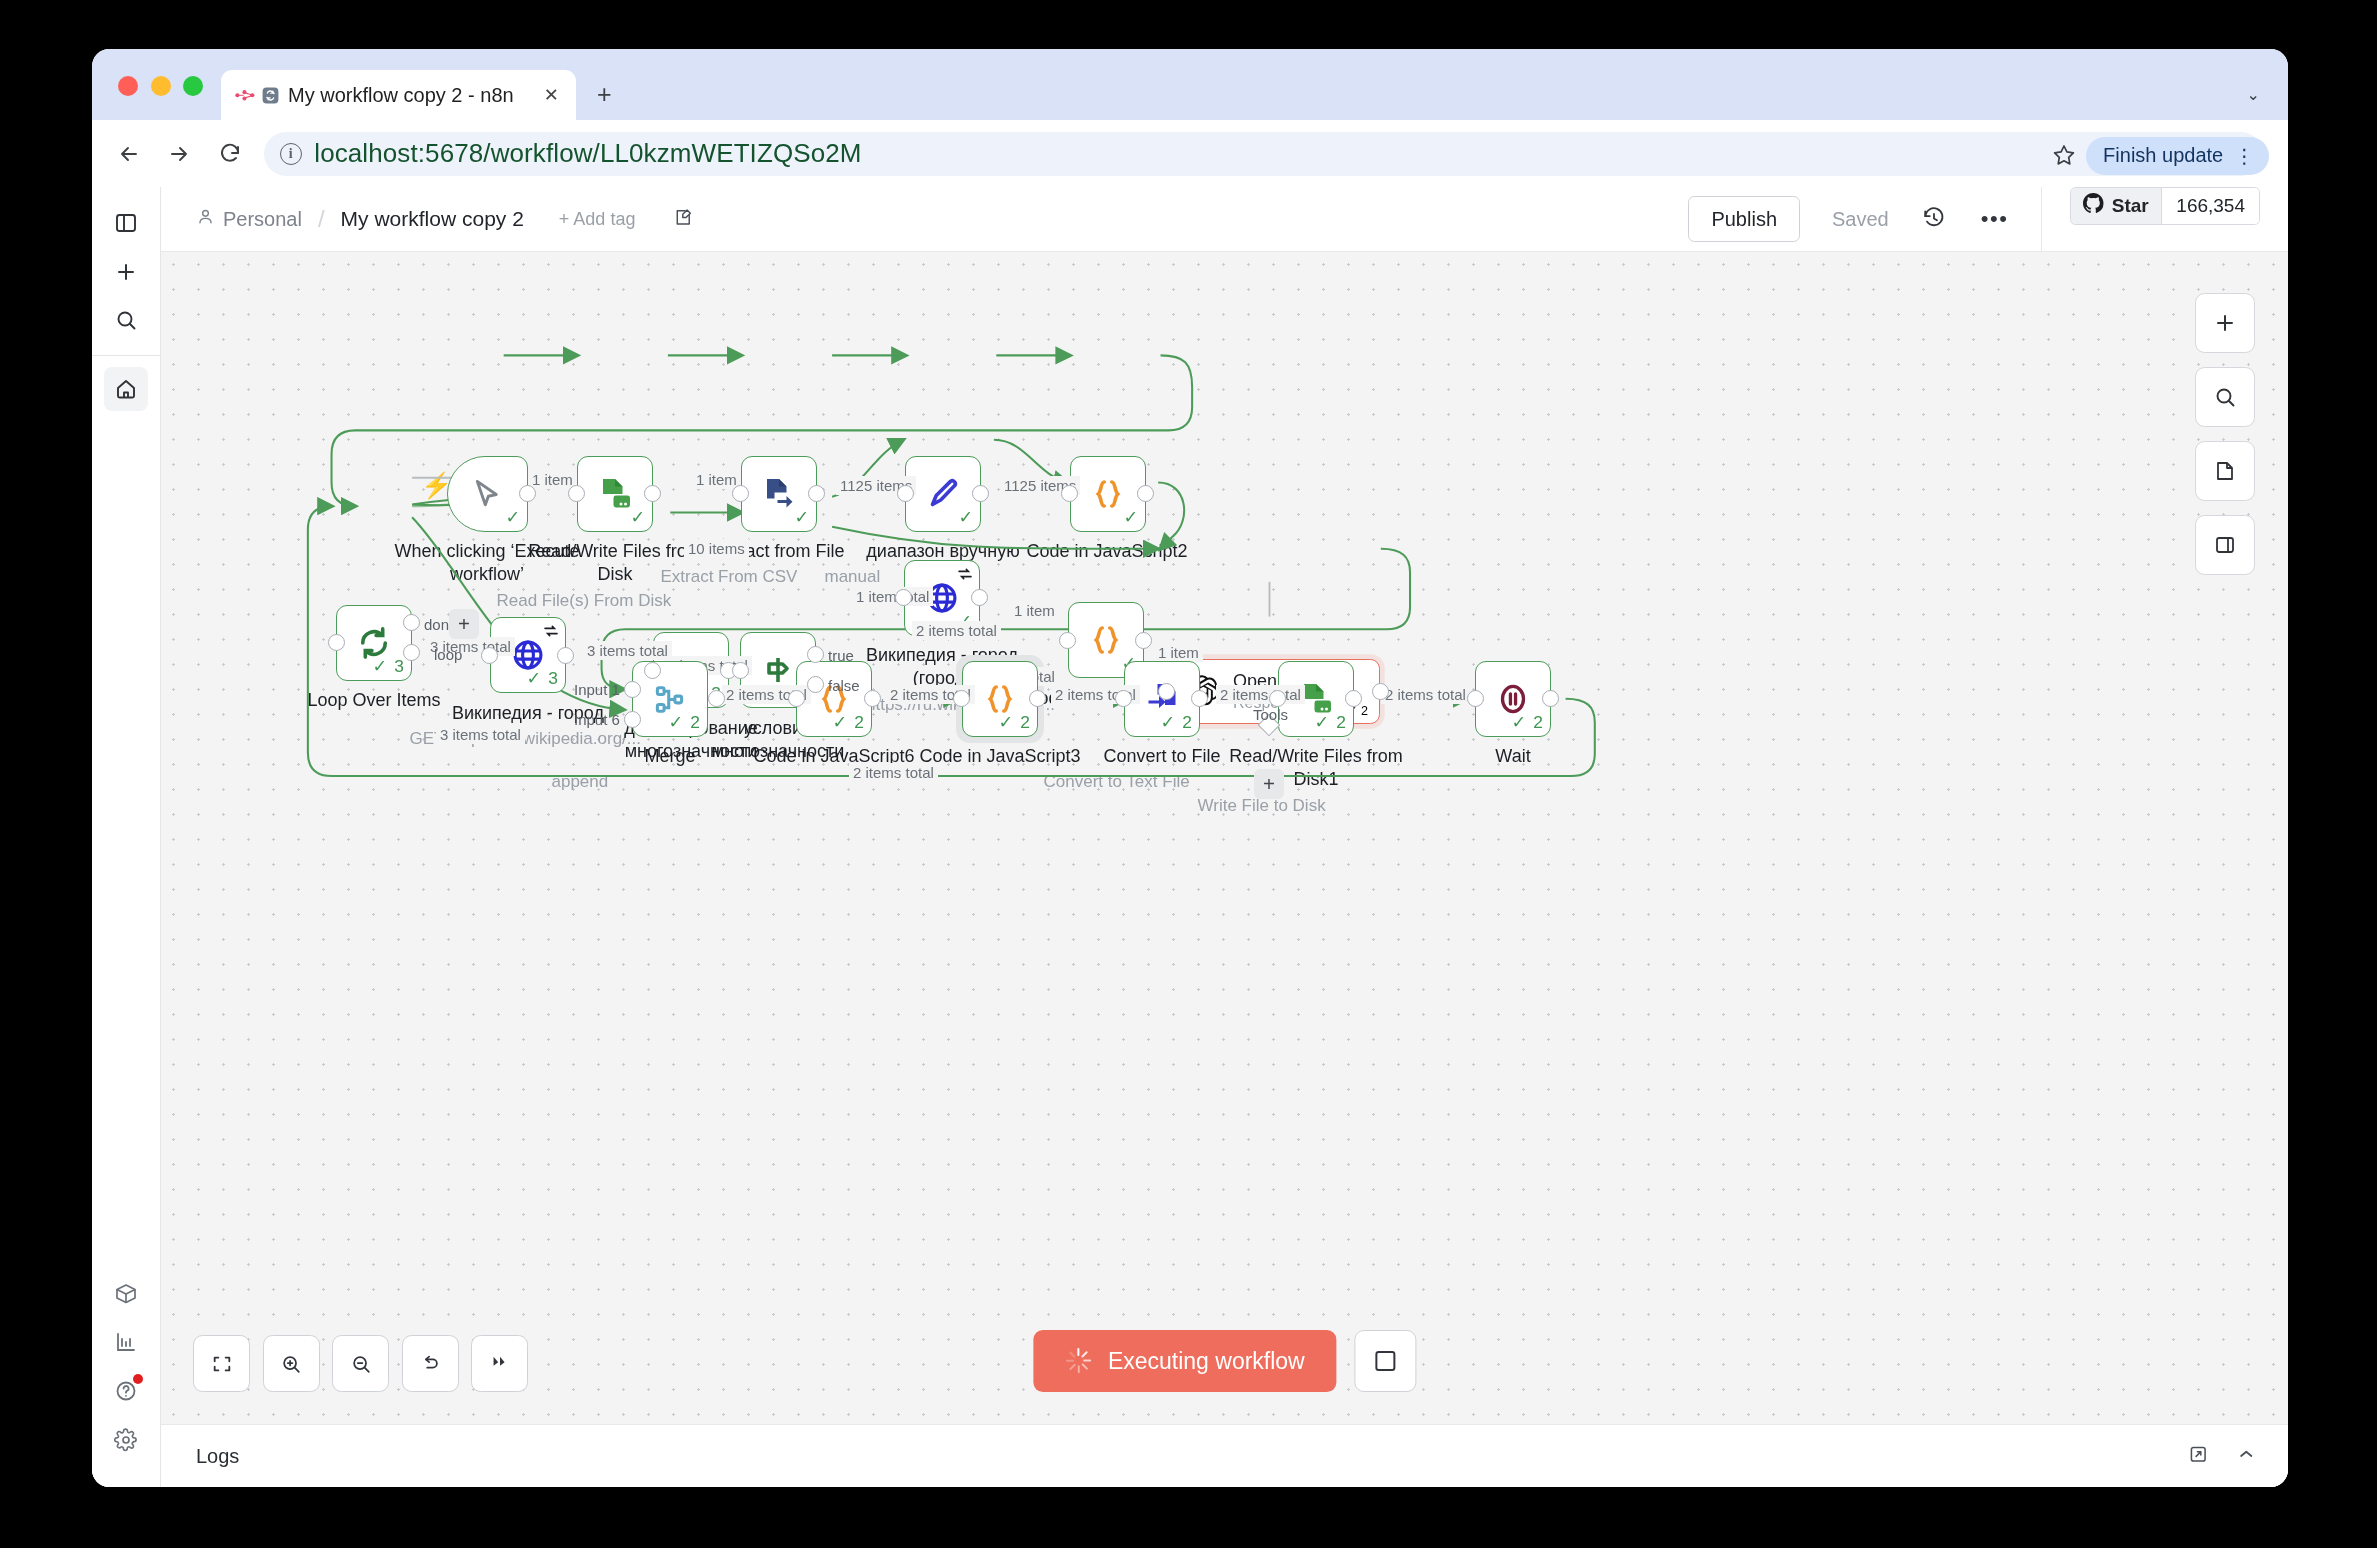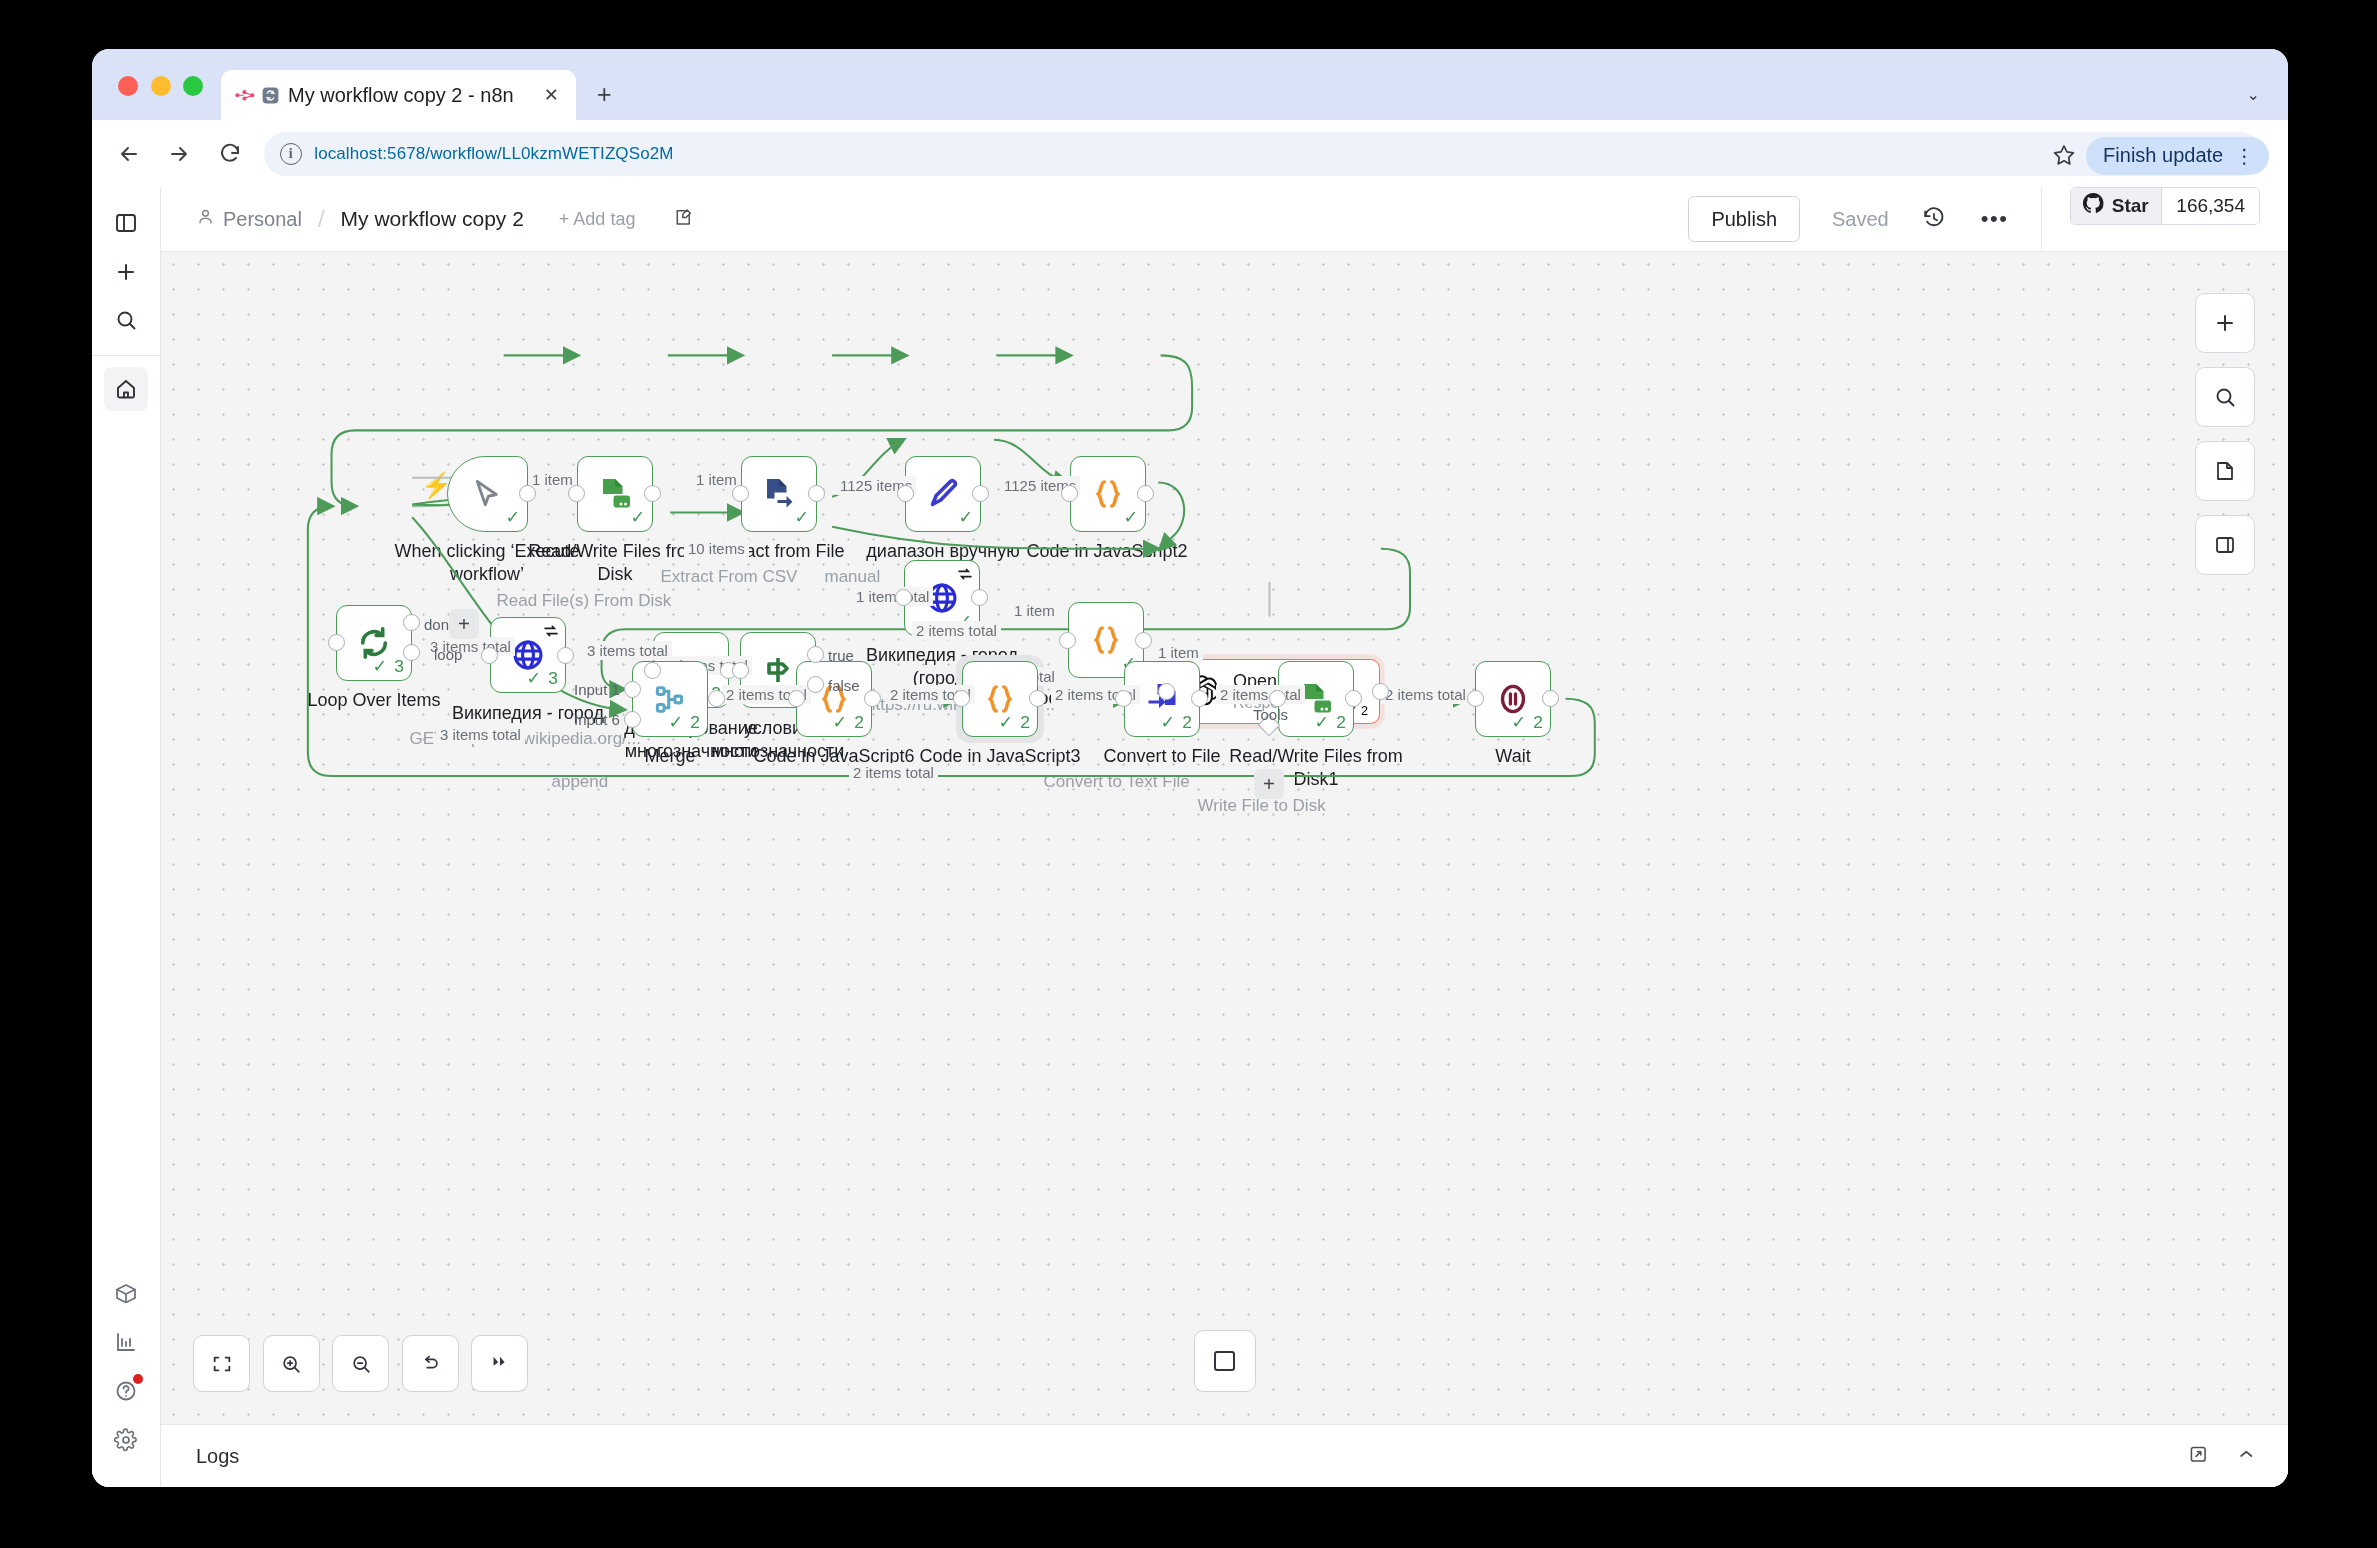--- a/index.html
+++ b/index.html
@@ -74,21 +74,21 @@
     margin-right: 4.7px;
   }
   .info-ic {
     width: 22px; height: 22px; border-radius: 50%;
     border: 1.6px solid #5f6368; color: #5f6368;
     font-size: 14px; font-weight: bold;
     display: flex; align-items: center; justify-content: center;
     font-family: "Liberation Serif", serif;
     flex: 0 0 auto;
   }
-  .url { font-size: 17px; color: #0369a1; letter-spacing: 0.1px; }
+  .url { font-size: 26px; color: #14532d; letter-spacing: 0.1px; }
   .star-ic { position: absolute; right: 212px; top: 23px; font-size: 22px; color: #3c4043; cursor: pointer; }
   .ext-ic  { position: absolute; right: 133px; top: 24px; cursor: pointer; }
   .vline { position: absolute; right: 115px; top: 26px; width: 1.6px; height: 25px; background: #c9d5ef; }
   .avatar {
     position: absolute; right: 73px; top: 22px;
     width: 33px; height: 33px; border-radius: 50%;
     background: radial-gradient(circle at 50% 34%, #f0d9bf 0 36%, #c6dca8 38% 100%);
     overflow: hidden;
   }
   .avatar::after {
@@ -921,20 +921,33 @@
           </div>
           <div class="bbtn">
             <svg width="22" height="22" viewBox="0 0 24 24" fill="#32363c">
                 <path d="M5 4l5 6-5 4z"></path>
                 <path d="M12 4l5 6-5 4z"></path>
               </svg>
           </div>
         </div>
 
         <div class="exec-wrap">
+          <div class="exec-btn">
+            <span class="spinner">
+              <i style="transform:rotate(0deg);opacity:1"></i>
+                <i style="transform:rotate(45deg);opacity:.85"></i>
+              <i style="transform:rotate(90deg);opacity:.7"></i>
+                <i style="transform:rotate(135deg);opacity:.55"></i>
+              <i style="transform:rotate(180deg);opacity:.45"></i>
+                <i style="transform:rotate(225deg);opacity:.35"></i>
+              <i style="transform:rotate(270deg);opacity:.28"></i>
+                <i style="transform:rotate(315deg);opacity:.2"></i>
+            </span>
+            <span>Executing workflow</span>
+          </div>
           <div class="stop-btn">
             <span class="stop-sq"></span>
           </div>
         </div>
 
       </div>
 
       <div class="logsbar">
         <span class="logs-lbl">Logs</span>
         <span class="logs-right">

